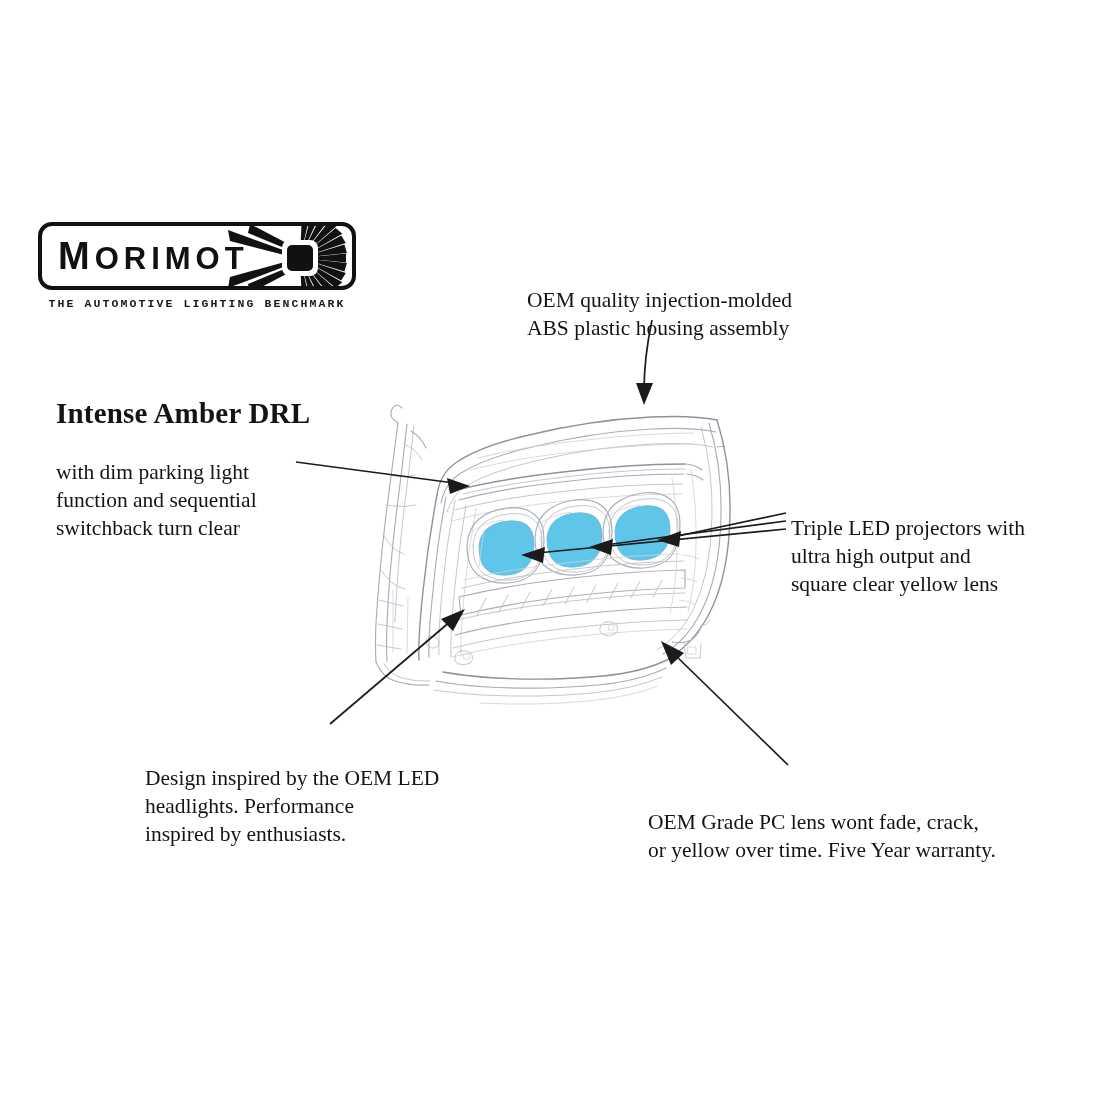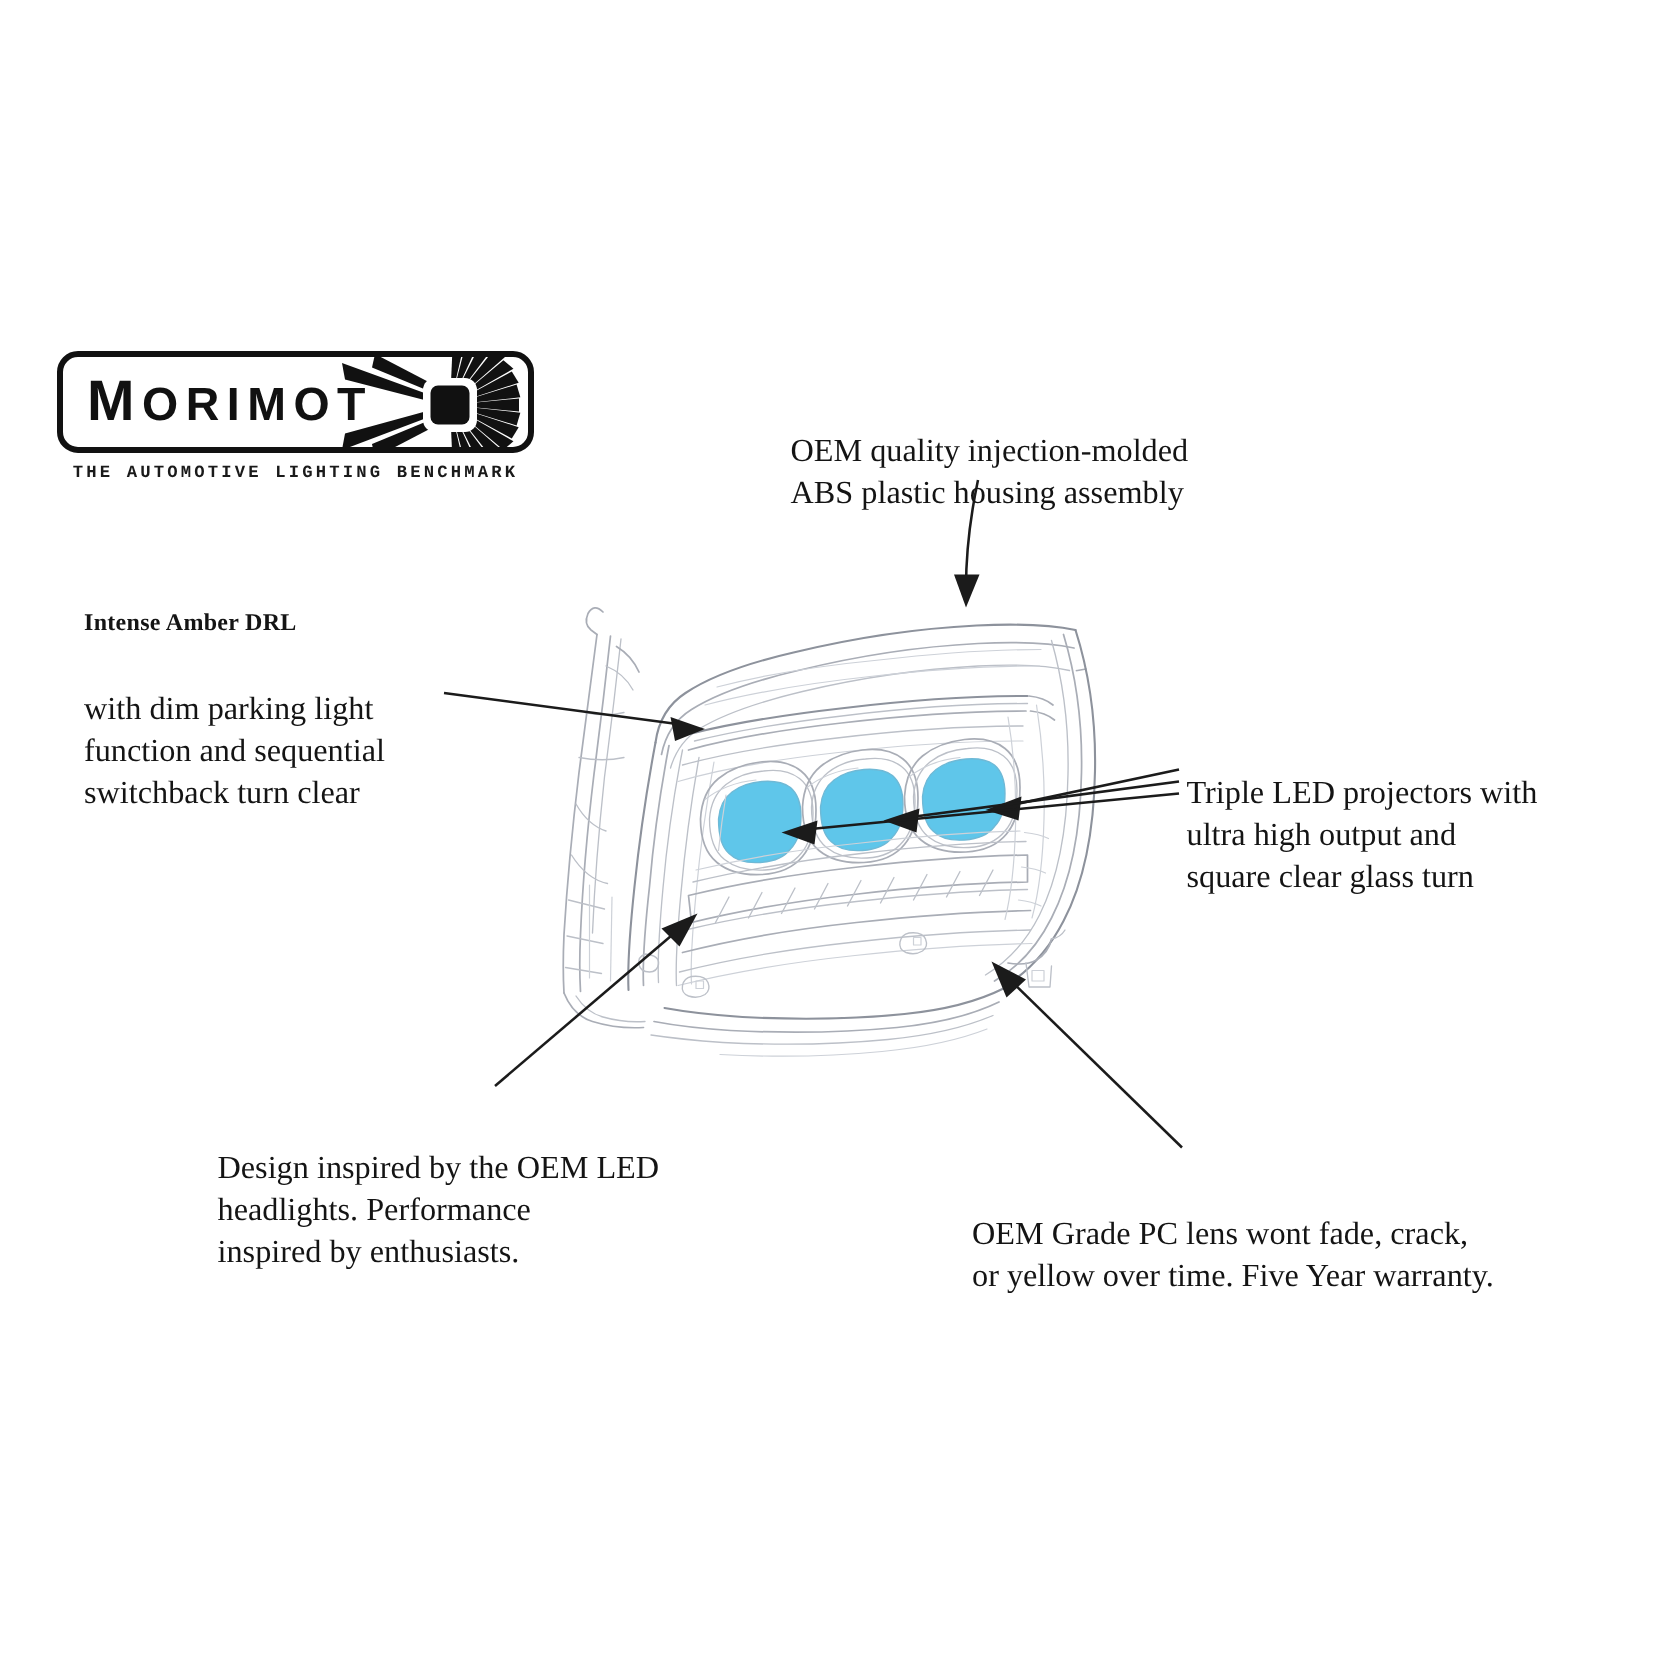--- a/index.html
+++ b/index.html
@@ -19,21 +19,21 @@
     position: absolute;
     inset: 0;
     width: 1109px;
     height: 1109px;
   }
 
   
   #logo-block {
     position: absolute;
     left: 38px;
-    top: 234px;
+    top: 222px;
     width: 318px;
   }
   .logo-plate {
     position: relative;
     width: 318px;
     height: 68px;
     border: 4px solid #111111;
     border-radius: 14px;
     background: #ffffff;
     overflow: hidden;
@@ -77,21 +77,21 @@
   .callout {
     position: absolute;
     font-family: "Liberation Serif", "DejaVu Serif", serif;
     font-size: 21.5px;
     line-height: 28px;
     color: #141414;
     white-space: pre-line;
   }
   .callout .lead {
     font-weight: bold;
-    font-size: 16px;
+    font-size: 29px;
     letter-spacing: .2px;
   }
   #callout-housing   { left: 527px; top: 258px; width: 330px; }
   #callout-drl       { left: 56px;  top: 371px; width: 300px; }
   #callout-projector { left: 791px; top: 486px; width: 300px; }
   #callout-design    { left: 145px; top: 736px; width: 360px; }
   #callout-lens      { left: 648px; top: 780px; width: 410px; }
 
   
   #art {
@@ -331,21 +331,21 @@
   <div class="callout" id="callout-drl">
     <span class="lead">Intense Amber DRL</span><br>
     <span>with dim parking light
 function and sequential
 switchback turn clear</span>
   </div>
 
   <div class="callout" id="callout-projector">
     <span>Triple LED projectors with
 ultra high output and
-square clear glass turn</span>
+square clear yellow lens</span>
   </div>
 
   <div class="callout" id="callout-design">
     <span>Design inspired by the OEM LED
 headlights. Performance
 inspired by enthusiasts.</span>
   </div>
 
   <div class="callout" id="callout-lens">
     <span>OEM Grade PC lens wont fade, crack,

